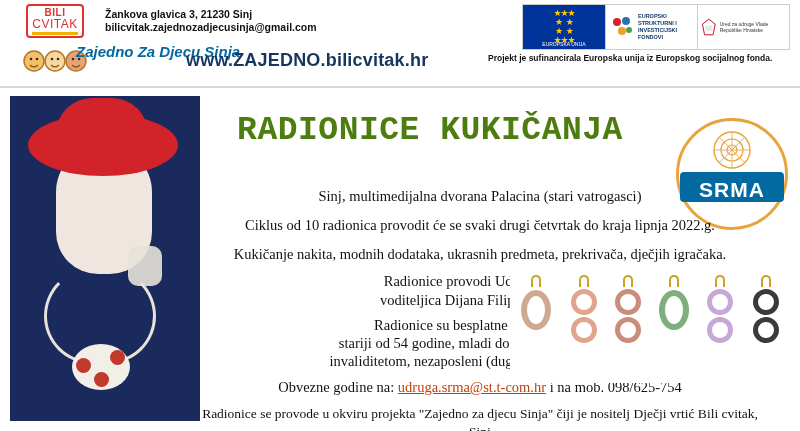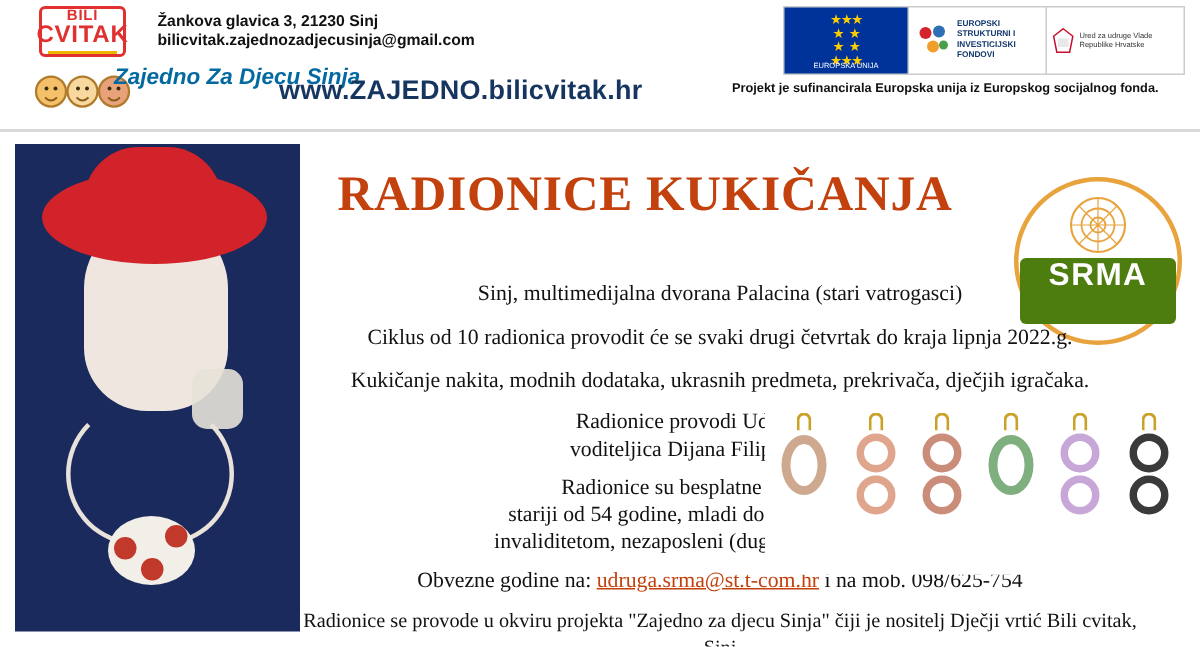--- a/index.html
+++ b/index.html
@@ -39,22 +39,22 @@
   }
   .logo-badge .l1 {
     font-family: "Liberation Sans", sans-serif;
     font-size: 10px;
     font-weight: bold;
     color: #e03030;
     letter-spacing: 0.5px;
   }
   .logo-badge .l2 {
     font-family: "Liberation Sans", sans-serif;
-    font-size: 16px;
-    font-weight: bold;
+    font-size: 12px;
+    font-weight: normal;
     color: #e03030;
     letter-spacing: 0.5px;
   }
   .logo-badge .bar {
     width: 46px; height: 3px;
     background: #f0b400;
     margin-top: 2px;
   }
   .faces {
     position: absolute;
@@ -243,25 +243,25 @@
   .srma .ring {
     position: absolute;
     inset: 0;
     border-radius: 50%;
     border: 3px solid #e8a33d;
     background: #ffffff;
   }
   .srma .band {
     position: absolute;
     left: 4px; right: 4px; top: 54px;
-    height: 44px;
-    background: #4d7c0f;
+    height: 30px;
+    background: #0369a1;
     border-radius: 4px;
     display: flex;
-    align-items: flex-start;
+    align-items: flex-end;
     justify-content: center;
   }
   .srma .band span {
     font-family: "Liberation Sans", sans-serif;
     font-weight: bold;
     font-size: 21px;
     color: #ffffff;
     letter-spacing: 1px;
   }
   .srma .crochet {
@@ -269,24 +269,24 @@
     left: 16px; top: 10px;
     width: 80px; height: 42px;
   }
 
   
   .title {
     position: absolute;
     left: 205px; top: 112px;
     width: 450px;
     text-align: center;
-    font-family: Liberation Serif, serif;
+    font-family: Liberation Mono, monospace;
     font-size: 33px;
     font-weight: bold;
-    color: #c2410c;
+    color: #4d7c0f;
     letter-spacing: 0.5px;
   }
   .line {
     position: absolute;
     width: 560px;
     left: 200px;
     text-align: center;
     font-family: "Liberation Serif", serif;
     font-size: 14.5px;
     color: #111111;

